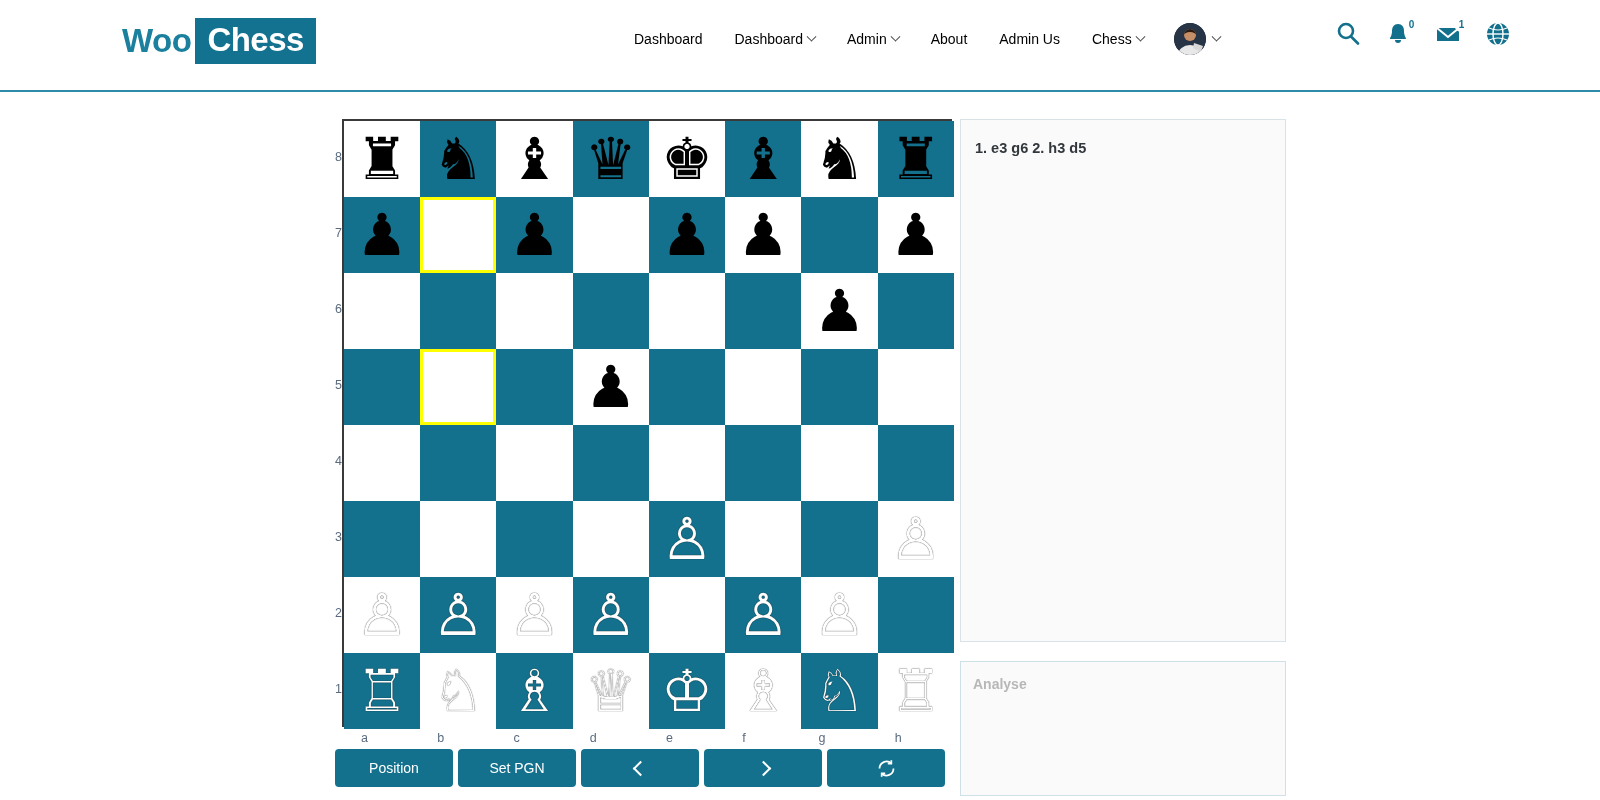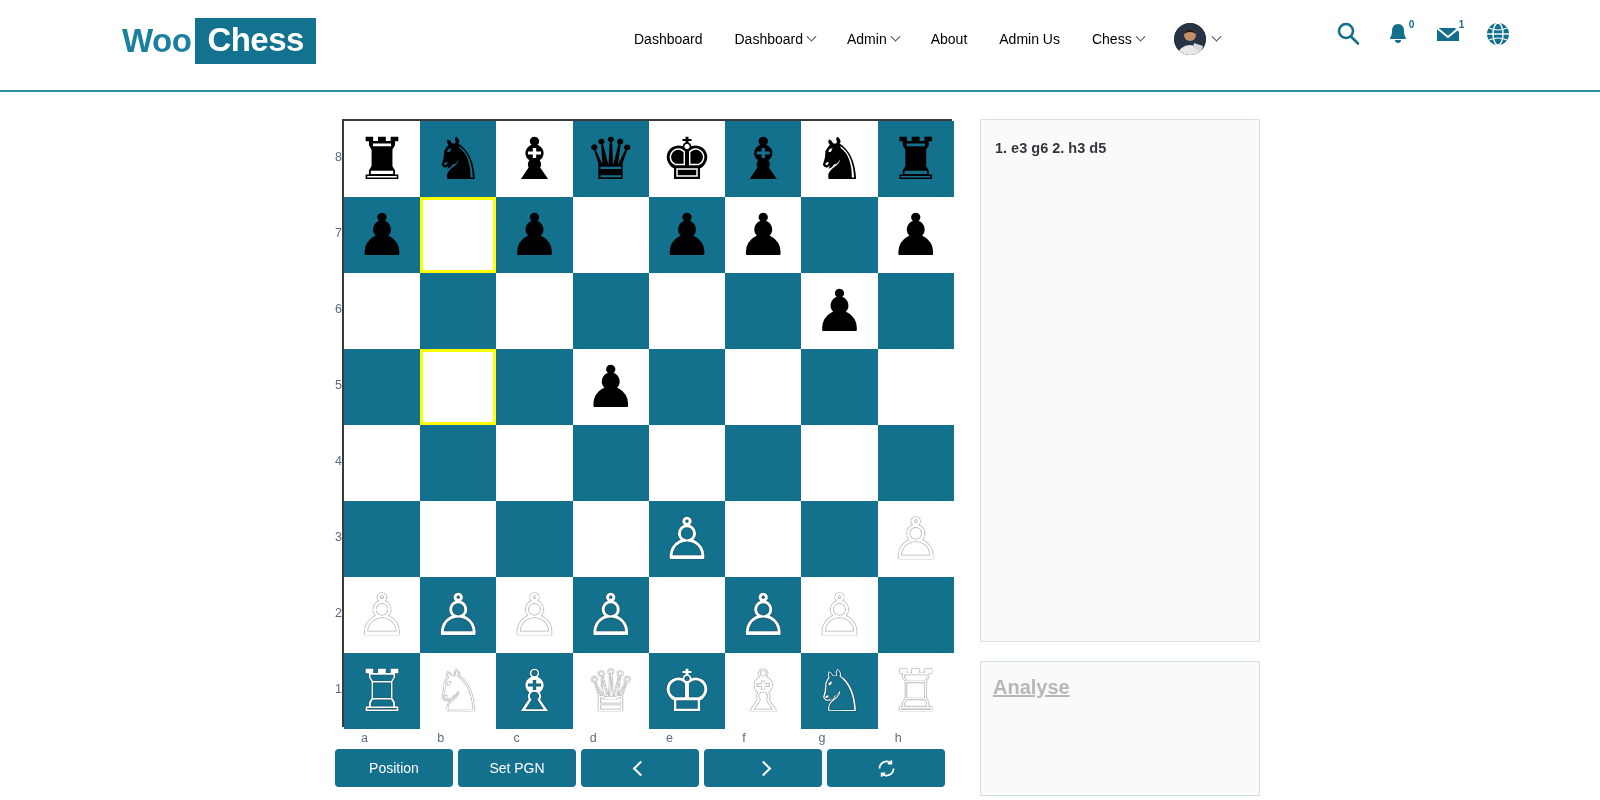--- a/index.html
+++ b/index.html
@@ -208,22 +208,21 @@
     border-left: 2px solid #ffffff;
   }
   .chev.left  { transform: rotate(-45deg); }
   .chev.right { transform: rotate(135deg); }
 
   
   .side {
     position: absolute;
     left: 960px;
     top: 27px;
-    width: 280px;
-    margin-left: 20px;
+    width: 326px;
   }
   .moves-panel {
     height: 523px;
     background: #fafafa;
     border: 1px solid #d9e2e6;
     padding: 18px 14px;
   }
   .moves-text {
     font-size: 14.5px;
     font-weight: 700;
@@ -231,25 +230,24 @@
     line-height: 1.5;
   }
   .analyse-panel {
     margin-top: 19px;
     height: 135px;
     background: #fafafa;
     border: 1px solid #cfe0e6;
     padding: 14px 12px;
   }
   .analyse-title {
-    font-size: 20px;
+    font-size: 14px;
     font-weight: 700;
     color: #b7b7b7;
     margin-bottom: 9px;
-    text-decoration: underline;
   }
   .analyse-line {
     font-size: 14.5px;
     font-weight: 700;
     color: #32373c;
     line-height: 1.28;
     word-spacing: 0.5px;
   }
 </style>
 </head>

